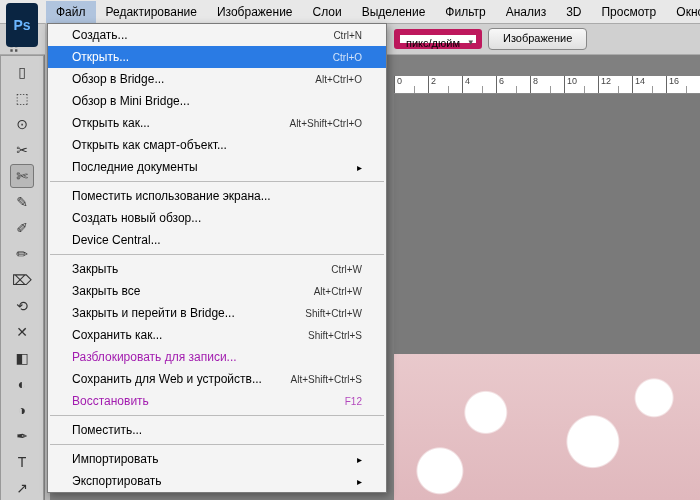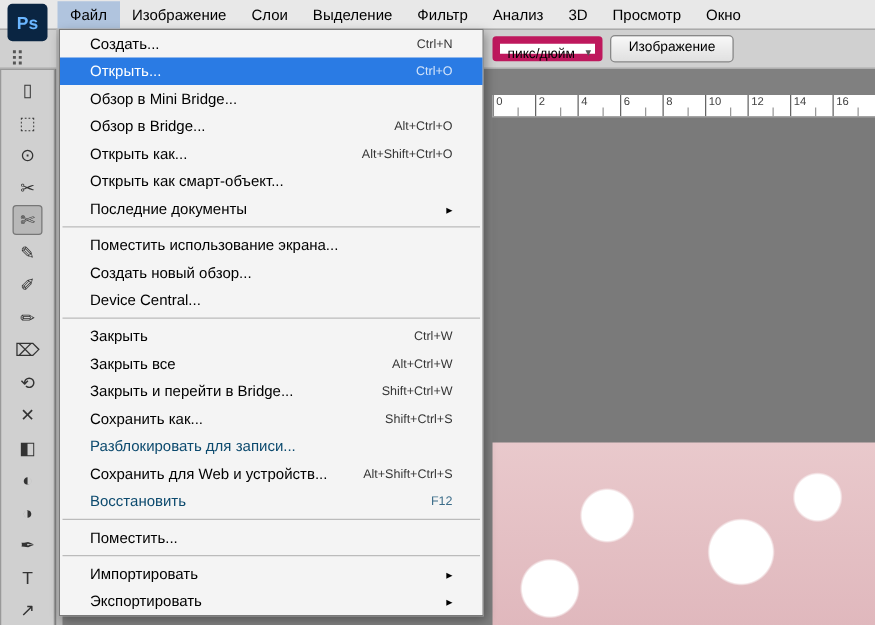--- a/index.html
+++ b/index.html
@@ -1,35 +1,35 @@
 <!DOCTYPE html>
 <html><head>
 <meta charset="utf-8">
 <style>
   * { box-sizing: border-box; margin: 0; padding: 0; font-family: Tahoma, Arial, sans-serif; }
   body { width: 700px; height: 500px; background: #808080; overflow: hidden; position: relative; }
 
   .menubar { height: 23px; background: #e8e8e8; display: flex; align-items: center; font-size: 12px; padding-left: 46px; }
   .menubar .mi { padding: 4px 10px; cursor: default; }
   .menubar .mi.active { background: #b0c4de; }
-  .ps-logo { position: absolute; left: 6px; top: 3px; width: 32px; height: 30px; background: #0a2542; border-radius: 4px; color: #6bb6ff; font-weight: bold; font-size: 14px; display: flex; align-items: center; justify-content: center; z-index: 5; }
+  .ps-logo { position: absolute; left: 6px; top: 3px; width: 32px; height: 44px; background: #0a2542; border-radius: 4px; color: #6bb6ff; font-weight: bold; font-size: 14px; display: flex; align-items: center; justify-content: center; z-index: 5; }
 
   .optbar { height: 32px; background: #d0d0d0; border-top: 1px solid #aaa; border-bottom: 1px solid #aaa; display: flex; align-items: center; font-size: 11px; padding-left: 394px; gap: 6px; }
   .optbar .sel { background: #fff; border: 6px solid #be185d; height: 20px; padding: 2px 16px 2px 6px; border-radius: 3px; position: relative; font-size: 11px; }
   .optbar .sel::after { content: "▾"; position: absolute; right: 3px; top: 2px; font-size: 9px; color: #555; }
   .optbar .btn { background: linear-gradient(#f8f8f8,#e0e0e0); border: 1px solid #888; border-radius: 4px; height: 22px; padding: 3px 14px; font-size: 11px; }
 
   .toolbox { position: absolute; left: 0; top: 55px; width: 44px; background: #d0d0d0; border: 1px solid #999; display: flex; flex-direction: column; align-items: center; padding: 4px 0; gap: 2px; }
   .tool { width: 24px; height: 24px; display: flex; align-items: center; justify-content: center; font-size: 14px; color: #333; border-radius: 3px; cursor: default; }
   .tool.sel { background: #b8b8b8; border: 1px solid #777; }
 
   .dropdown { position: absolute; left: 47px; top: 23px; width: 340px; background: #f4f4f4; border: 1px solid #7a7a7a; box-shadow: 2px 3px 8px rgba(0,0,0,0.35); font-size: 12px; z-index: 10; }
   .dd-item { display: flex; justify-content: space-between; align-items: center; height: 22px; padding: 0 24px 0 24px; cursor: default; }
   .dd-item.hl { background: #2a7be4; color: #fff; }
-  .dd-item.dis { color: #0c4a6e; }
+  .dd-item.dis { color: #a21caf; }
   .dd-item .sub { font-size: 10px; color: inherit; opacity: 0.8; }
   .dd-item .arrow::after { content: "▸"; font-size: 10px; }
   .dd-sep { height: 1px; background: #bbb; margin: 3px 2px; }
 
   .ruler-h { position: absolute; left: 394px; top: 76px; right: 0; height: 18px; background: #fff; border-bottom: 1px solid #888; font-size: 9px; overflow: hidden; display: flex; }
   .ruler-h .tick { width: 38px; border-left: 1px solid #666; padding-left: 2px; color: #444; position: relative; }
   .ruler-h .tick::before { content:""; position:absolute; left: 19px; top: 10px; width:1px; height:8px; background:#999; }
 
   .canvas { position: absolute; left: 394px; top: 94px; right: 0; bottom: 0; background: #7a7a7a; }
   .image { position: absolute; left: 0; top: 260px; right: 0; bottom: 0; background: radial-gradient(circle at 30% 40%, #fff 0 20px, transparent 22px), radial-gradient(circle at 65% 60%, #fff 0 25px, transparent 27px), radial-gradient(circle at 85% 30%, #fff 0 18px, transparent 20px), radial-gradient(circle at 15% 80%, #fff 0 22px, transparent 24px), linear-gradient(#e9c9cc, #e0b8bd); }
@@ -37,20 +37,21 @@
   .grab { position: absolute; left: 8px; top: 38px; font-size: 16px; color: #555; }
 </style>
 </head>
 <body>
 
 <div class="ps-logo">Ps</div>
 <div class="grab">⠿</div>
 
 <div class="menubar" id="menubar">
     <div class="mi active">Файл</div>
+    <div class="mi">Редактирование</div>
     <div class="mi">Изображение</div>
     <div class="mi">Слои</div>
     <div class="mi">Выделение</div>
     <div class="mi">Фильтр</div>
     <div class="mi">Анализ</div>
     <div class="mi">3D</div>
     <div class="mi">Просмотр</div>
     <div class="mi">Окно</div>
   </div>
 
@@ -99,26 +100,26 @@
 <div class="dropdown" id="dropdown">
     <div class="dd-item">
       <span>Создать...</span>
       <span class="sub">Ctrl+N</span>
     </div>
     <div class="dd-item hl">
       <span>Открыть...</span>
       <span class="sub">Ctrl+O</span>
     </div>
     <div class="dd-item">
+      <span>Обзор в Bridge...</span>
+      <span class="sub">Alt+Ctrl+O</span>
+    </div>
+    <div class="dd-item">
       <span>Обзор в Mini Bridge...</span>
       <span></span>
-    </div>
-    <div class="dd-item">
-      <span>Обзор в Bridge...</span>
-      <span class="sub">Alt+Ctrl+O</span>
     </div>
     <div class="dd-item">
       <span>Открыть как...</span>
       <span class="sub">Alt+Shift+Ctrl+O</span>
     </div>
     <div class="dd-item">
       <span>Открыть как смарт-объект...</span>
       <span></span>
     </div>
     <div class="dd-item">

